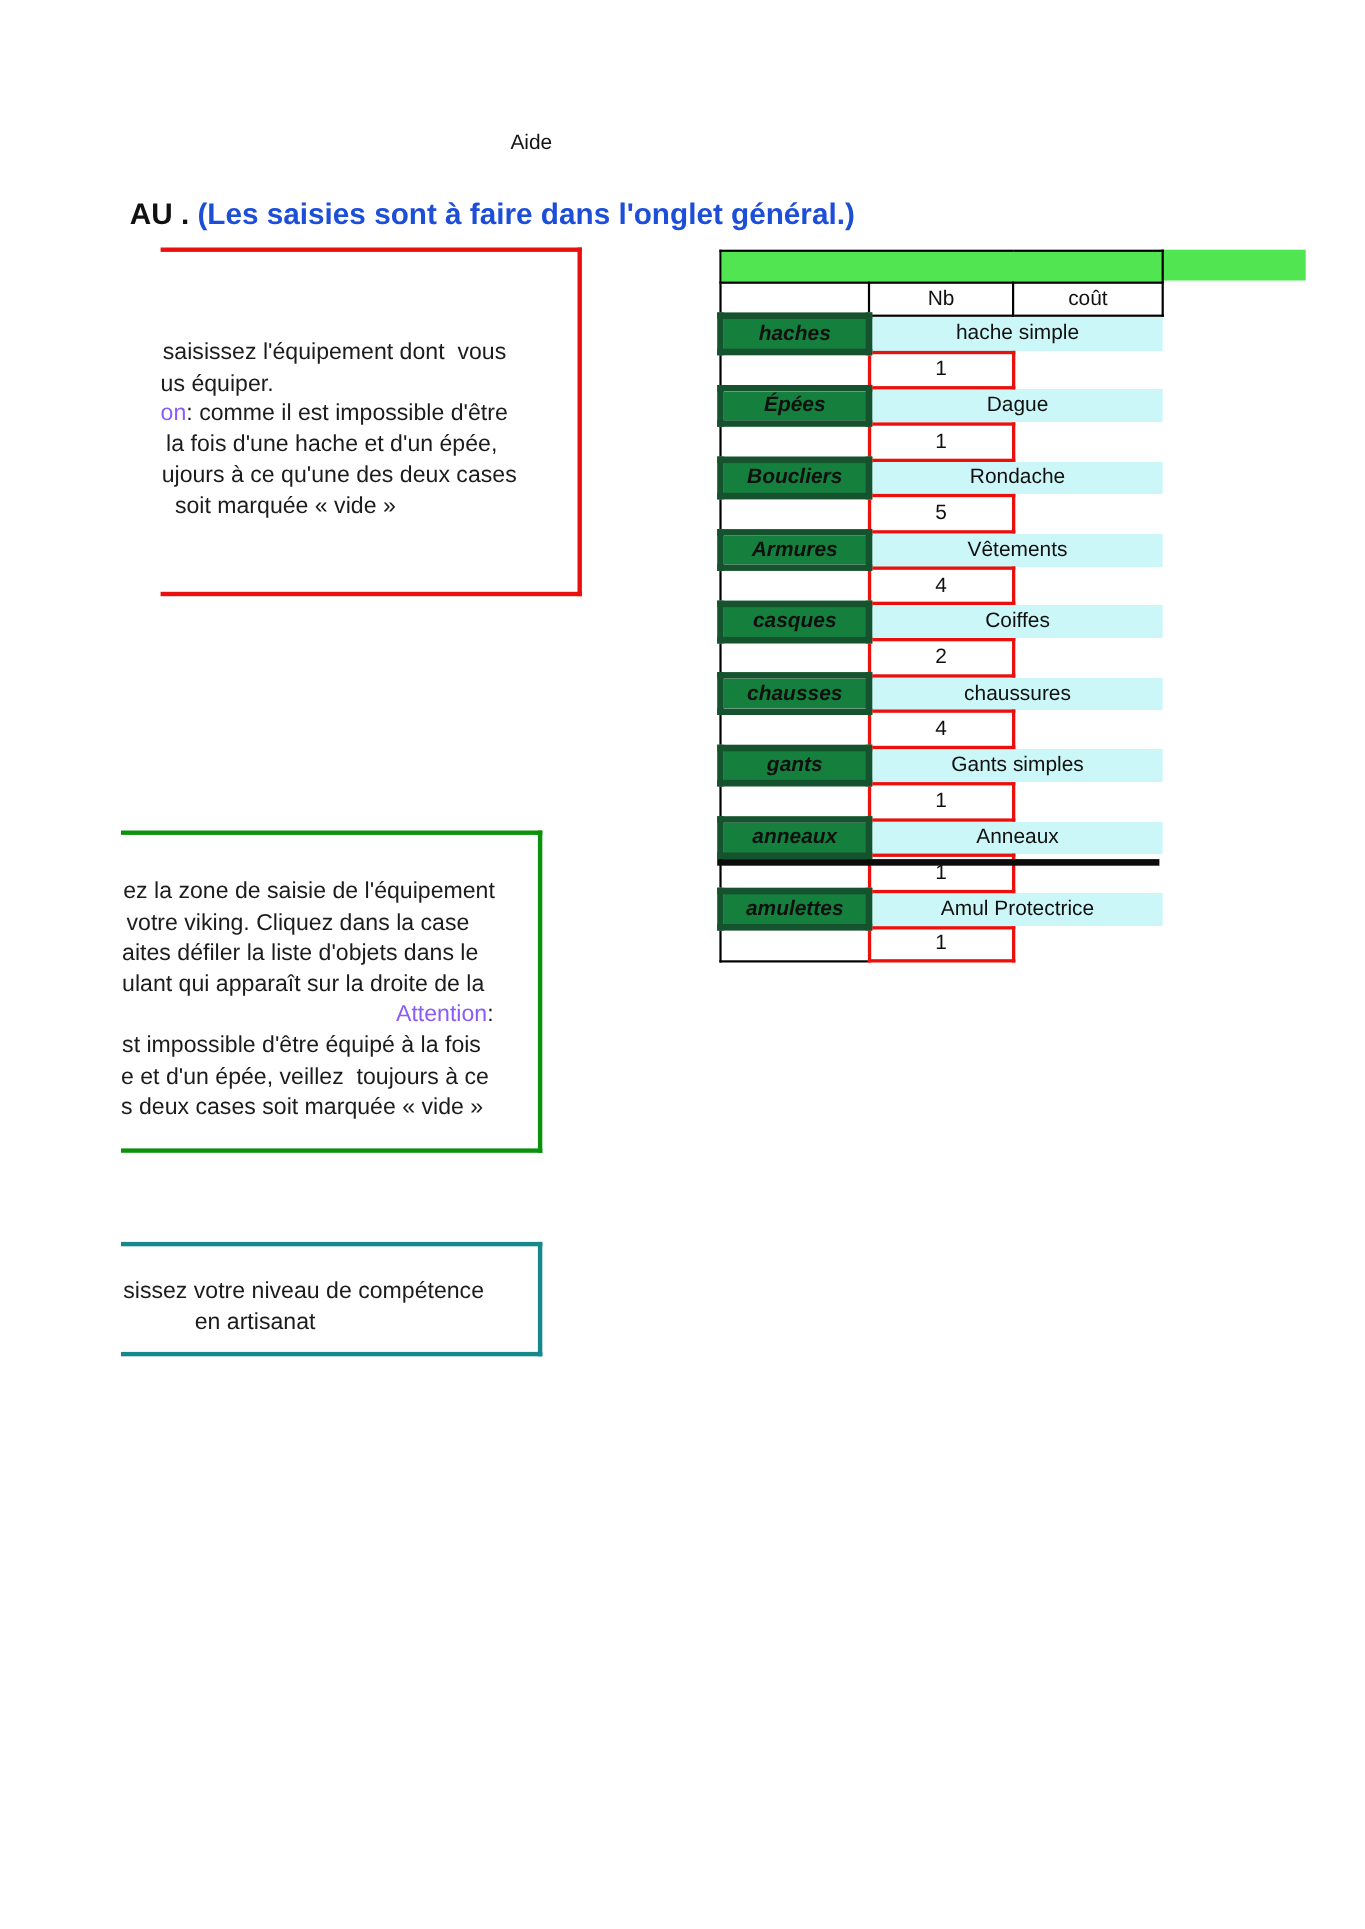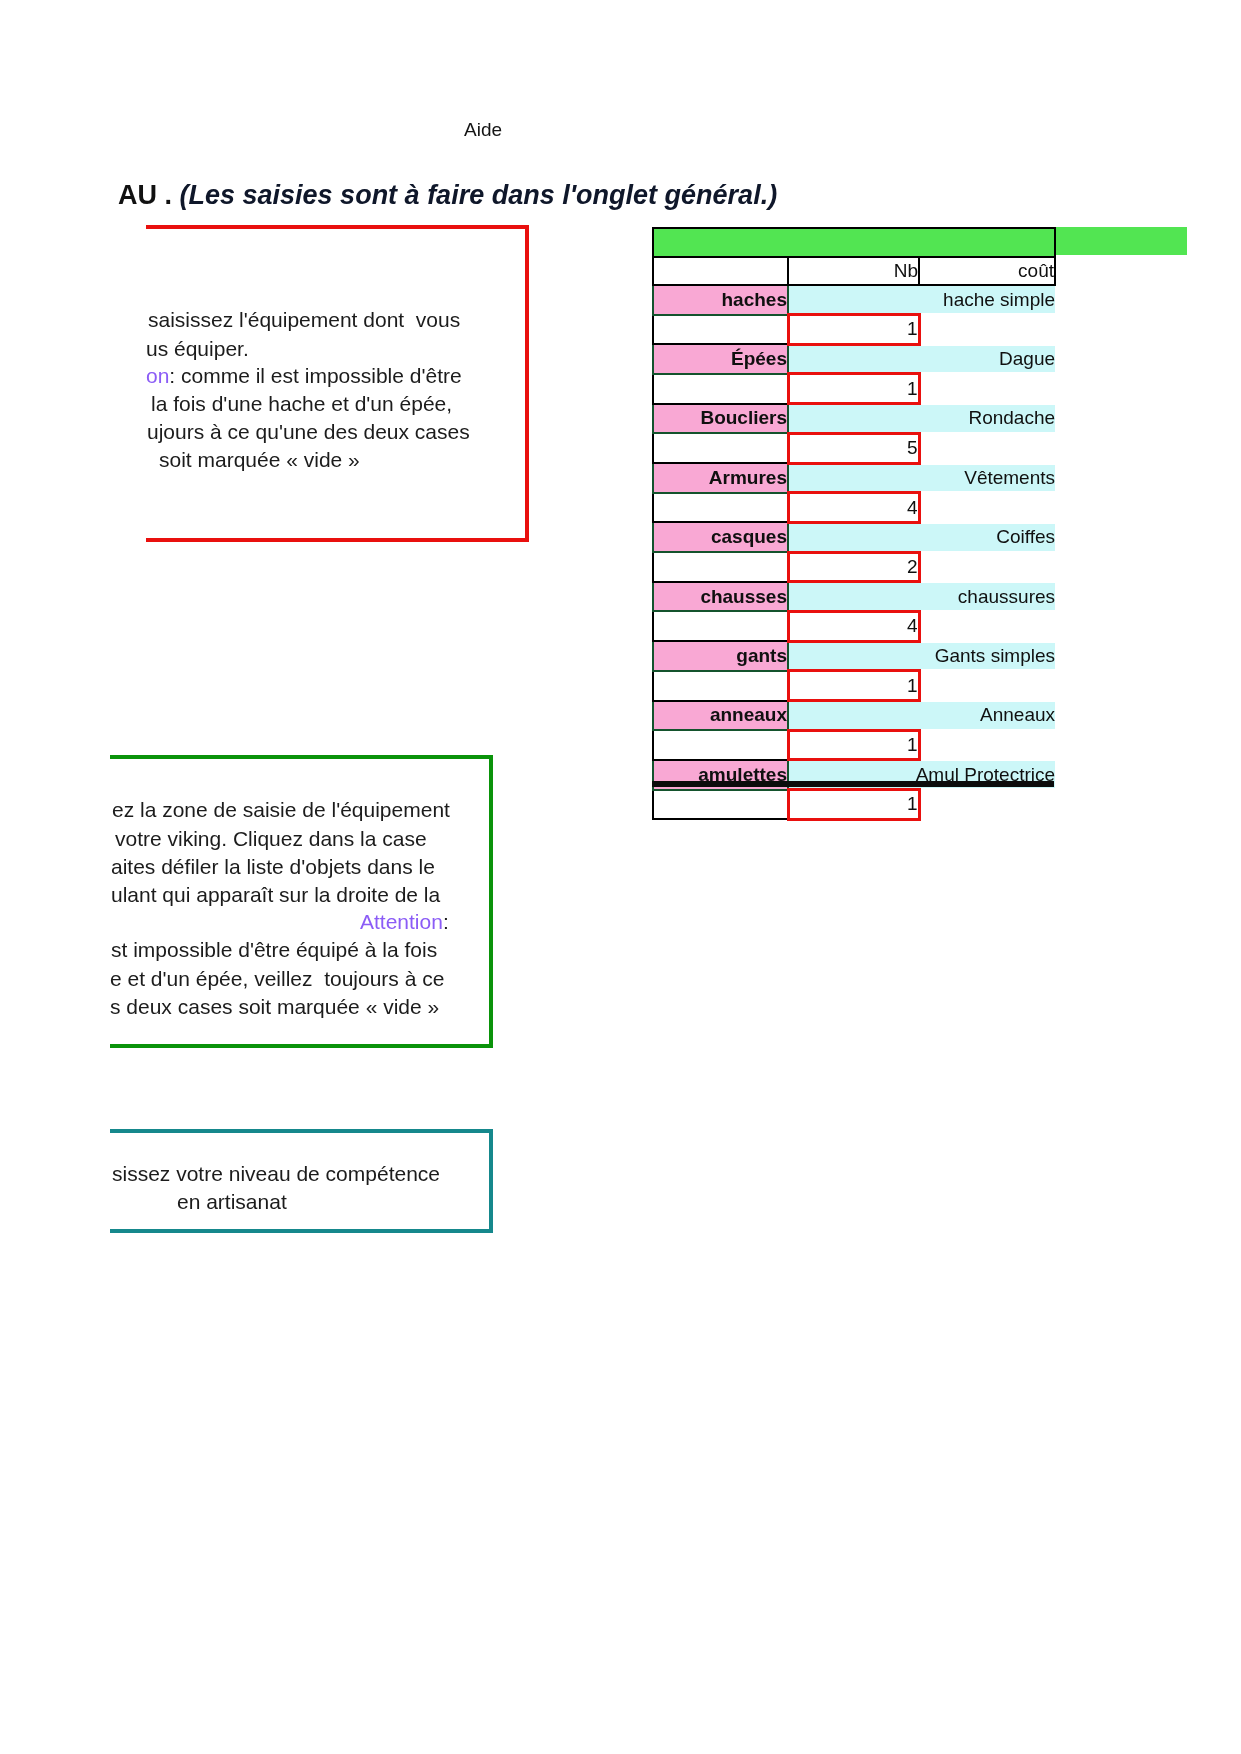--- a/index.html
+++ b/index.html
@@ -3,35 +3,35 @@
 <meta charset="utf-8">
 <style>
   html,body{margin:0;padding:0;background:#fff;}
   .page{
     position:relative;width:1241px;height:1277px;background:#ffffff;
     font-family:"Liberation Sans", sans-serif;color:#111;overflow:hidden;
   }
   .hdr-text{position:absolute;left:464px;top:119px;font-size:19px;color:#141414;}
   .ftr-text{position:absolute;left:484px;top:1606px;font-size:19px;color:#ef4444;}
   .title{position:absolute;left:118px;top:180px;font-size:27px;font-weight:bold;white-space:pre;}
-  .title .em{color:#0f172a;font-style:italic;}
+  .title .em{color:#1d4ed8;}
   
   .note-box{position:absolute;left:110px;width:383px;border:4px solid;border-left:none;box-sizing:border-box;}
   #box-red{top:225px;height:317px;border-color:#e9100e;margin-left:36px;}
   #box-green{top:755px;height:293px;border-color:#0a930a;}
   #box-teal{top:1129px;height:104px;border-color:#15888c;}
   .note-line{position:absolute;font-size:21px;color:#1c1c1c;white-space:pre;line-height:24px;}
   .seg-red{color:#8b5cf6;}
   
   .equip-wrap{position:absolute;left:652px;top:227px;}
   table.equip{border-collapse:collapse;table-layout:fixed;width:402px;}
-  table.equip td{height:26.7px;padding:0;font-size:19px;text-align:right;vertical-align:middle;color:#101010;overflow:hidden;}
+  table.equip td{height:26.7px;padding:0;font-size:19px;text-align:center;vertical-align:middle;color:#101010;overflow:hidden;}
   td.green-cell{background:#52e552;border:2px solid #000;}
   tr.hdr-row td{border:2px solid #000;background:#fff;}
-  td.cat{background:#f9a8d4;font-weight:bold;border:2px solid #14532d;}
+  td.cat{background:#15803d;font-weight:bold;border:6px solid #14532d;font-style:italic;}
   td.item{background:#ccf7f8;border:none;}
   td.blank{background:#fff;border:2px solid #000;}
   td.count{background:#fff;border:3px solid #e9100e;}
   td.nob{border:none;background:#fff;}
   .green-ext{position:absolute;left:1053px;top:227px;width:134px;height:28px;background:#52e552;}
   .thick-line{position:absolute;left:652px;top:781px;width:402px;height:6px;background:#0c0c0c;}
 </style>
 </head>
 <body>
 

